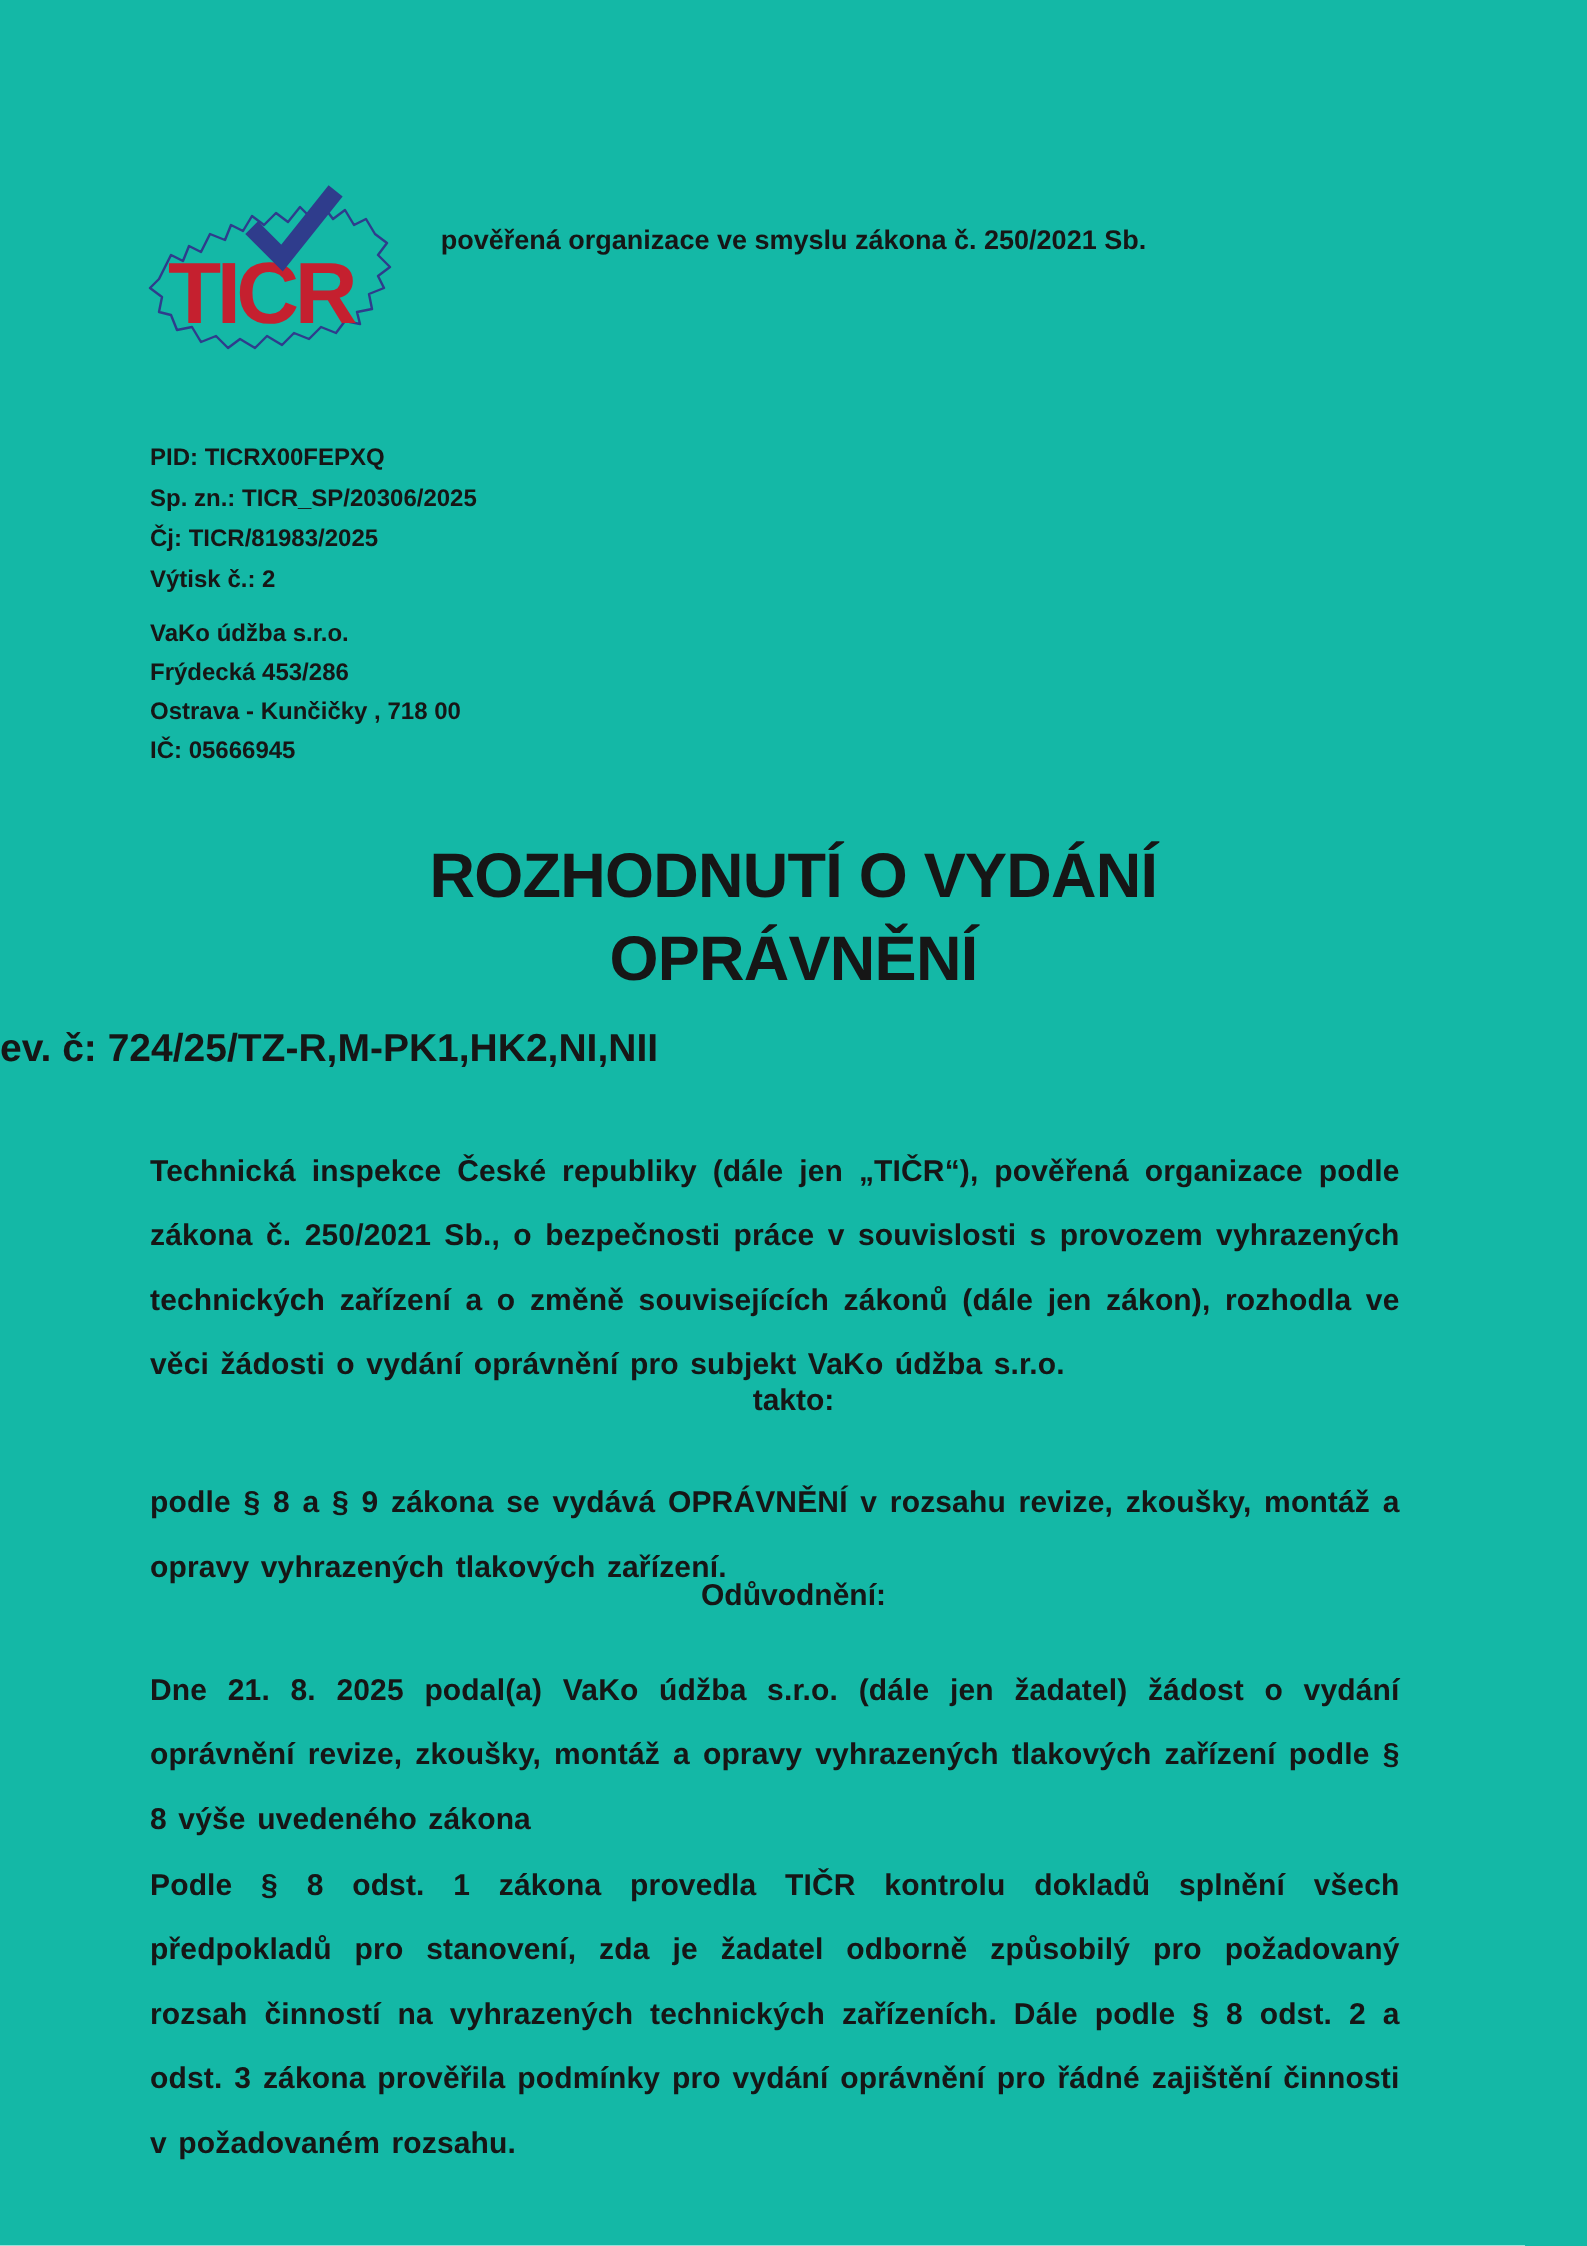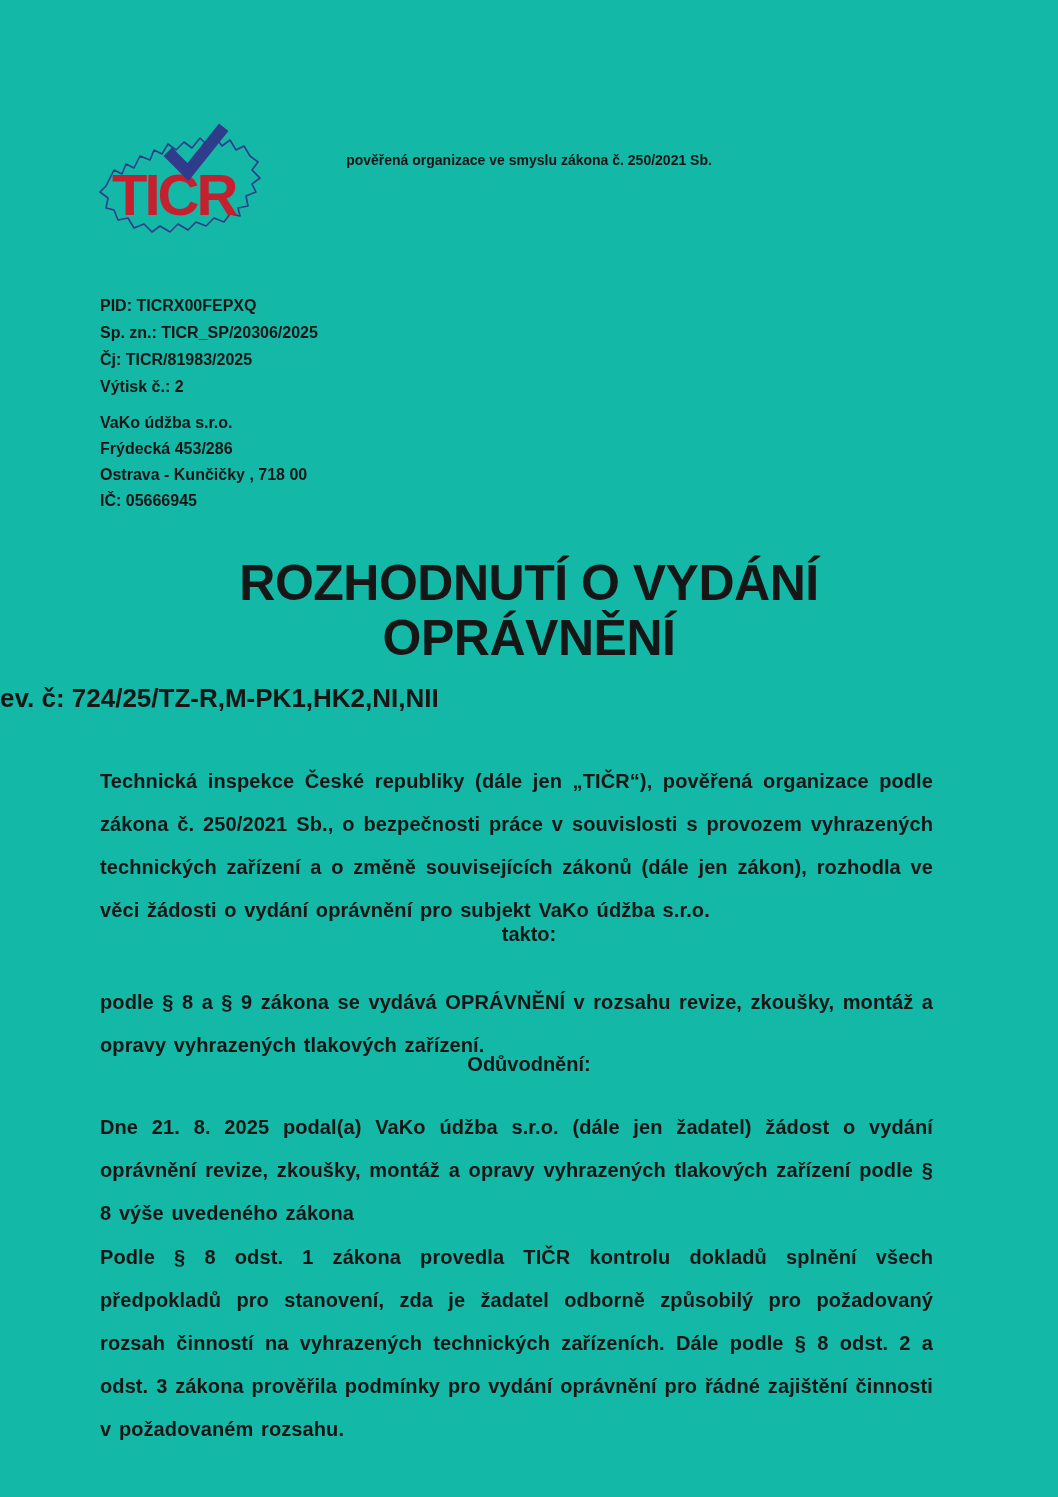--- a/index.html
+++ b/index.html
@@ -27,21 +27,21 @@
 
   
   .letterhead {
     position: absolute;
     left: 0;
     right: 0;
     top: 148px;
     text-align: center;
   }
   .letterhead .h1 { font-size: 21px; line-height: 28px; margin-bottom: 8px; letter-spacing: -0.2px; }
-  .letterhead .h2 { font-size: 14px; line-height: 24px; margin-bottom: 6px; }
+  .letterhead .h2 { font-size: 18px; line-height: 24px; margin-bottom: 6px; }
   .letterhead .h3 { font-size: 18px; line-height: 24px; }
 
   
   .ref-block {
     position: absolute;
     left: 100px;
     top: 292px;
     font-size: 16px;
     line-height: 27px;
   }
@@ -55,21 +55,21 @@
     line-height: 26px;
   }
 
   
   .doc-title {
     position: absolute;
     left: 0;
     right: 0;
     top: 556px;
     text-align: center;
-    font-size: 50px;
+    font-size: 42px;
     line-height: 55px;
     letter-spacing: -0.5px;
   }
   .doc-ev {
     position: absolute;
     left: 0;
     right: 0;
     top: 682px;
     text-align: left;
     font-size: 26px;

